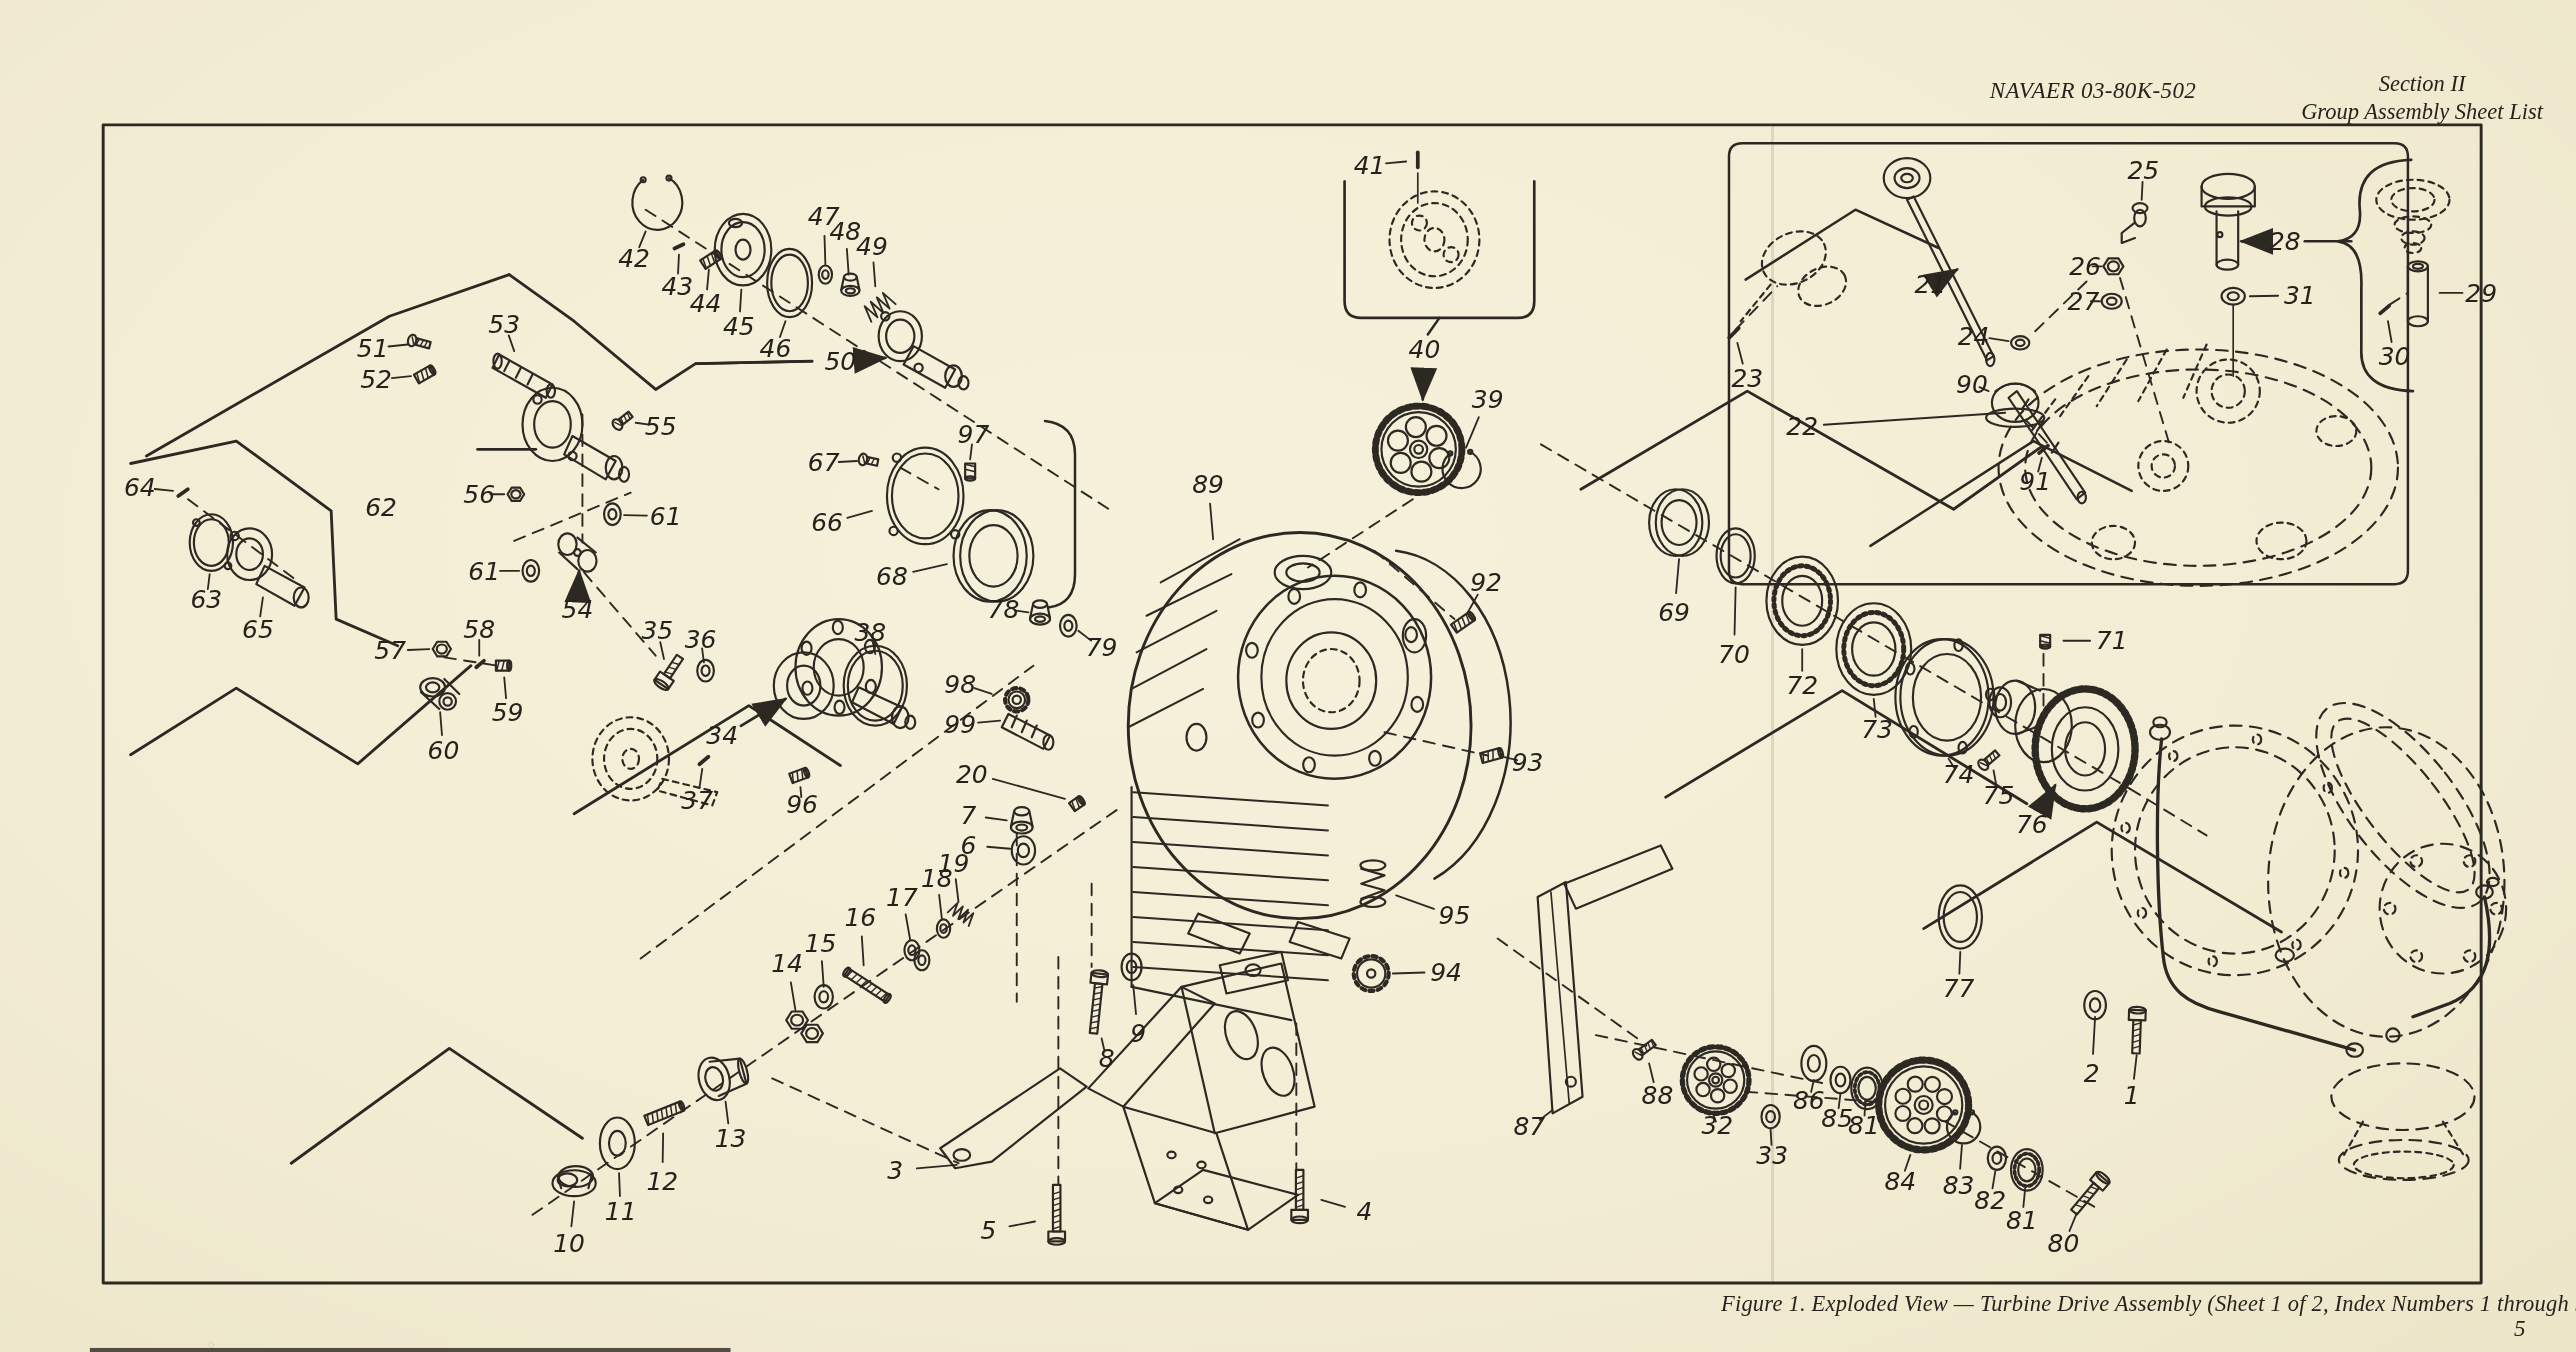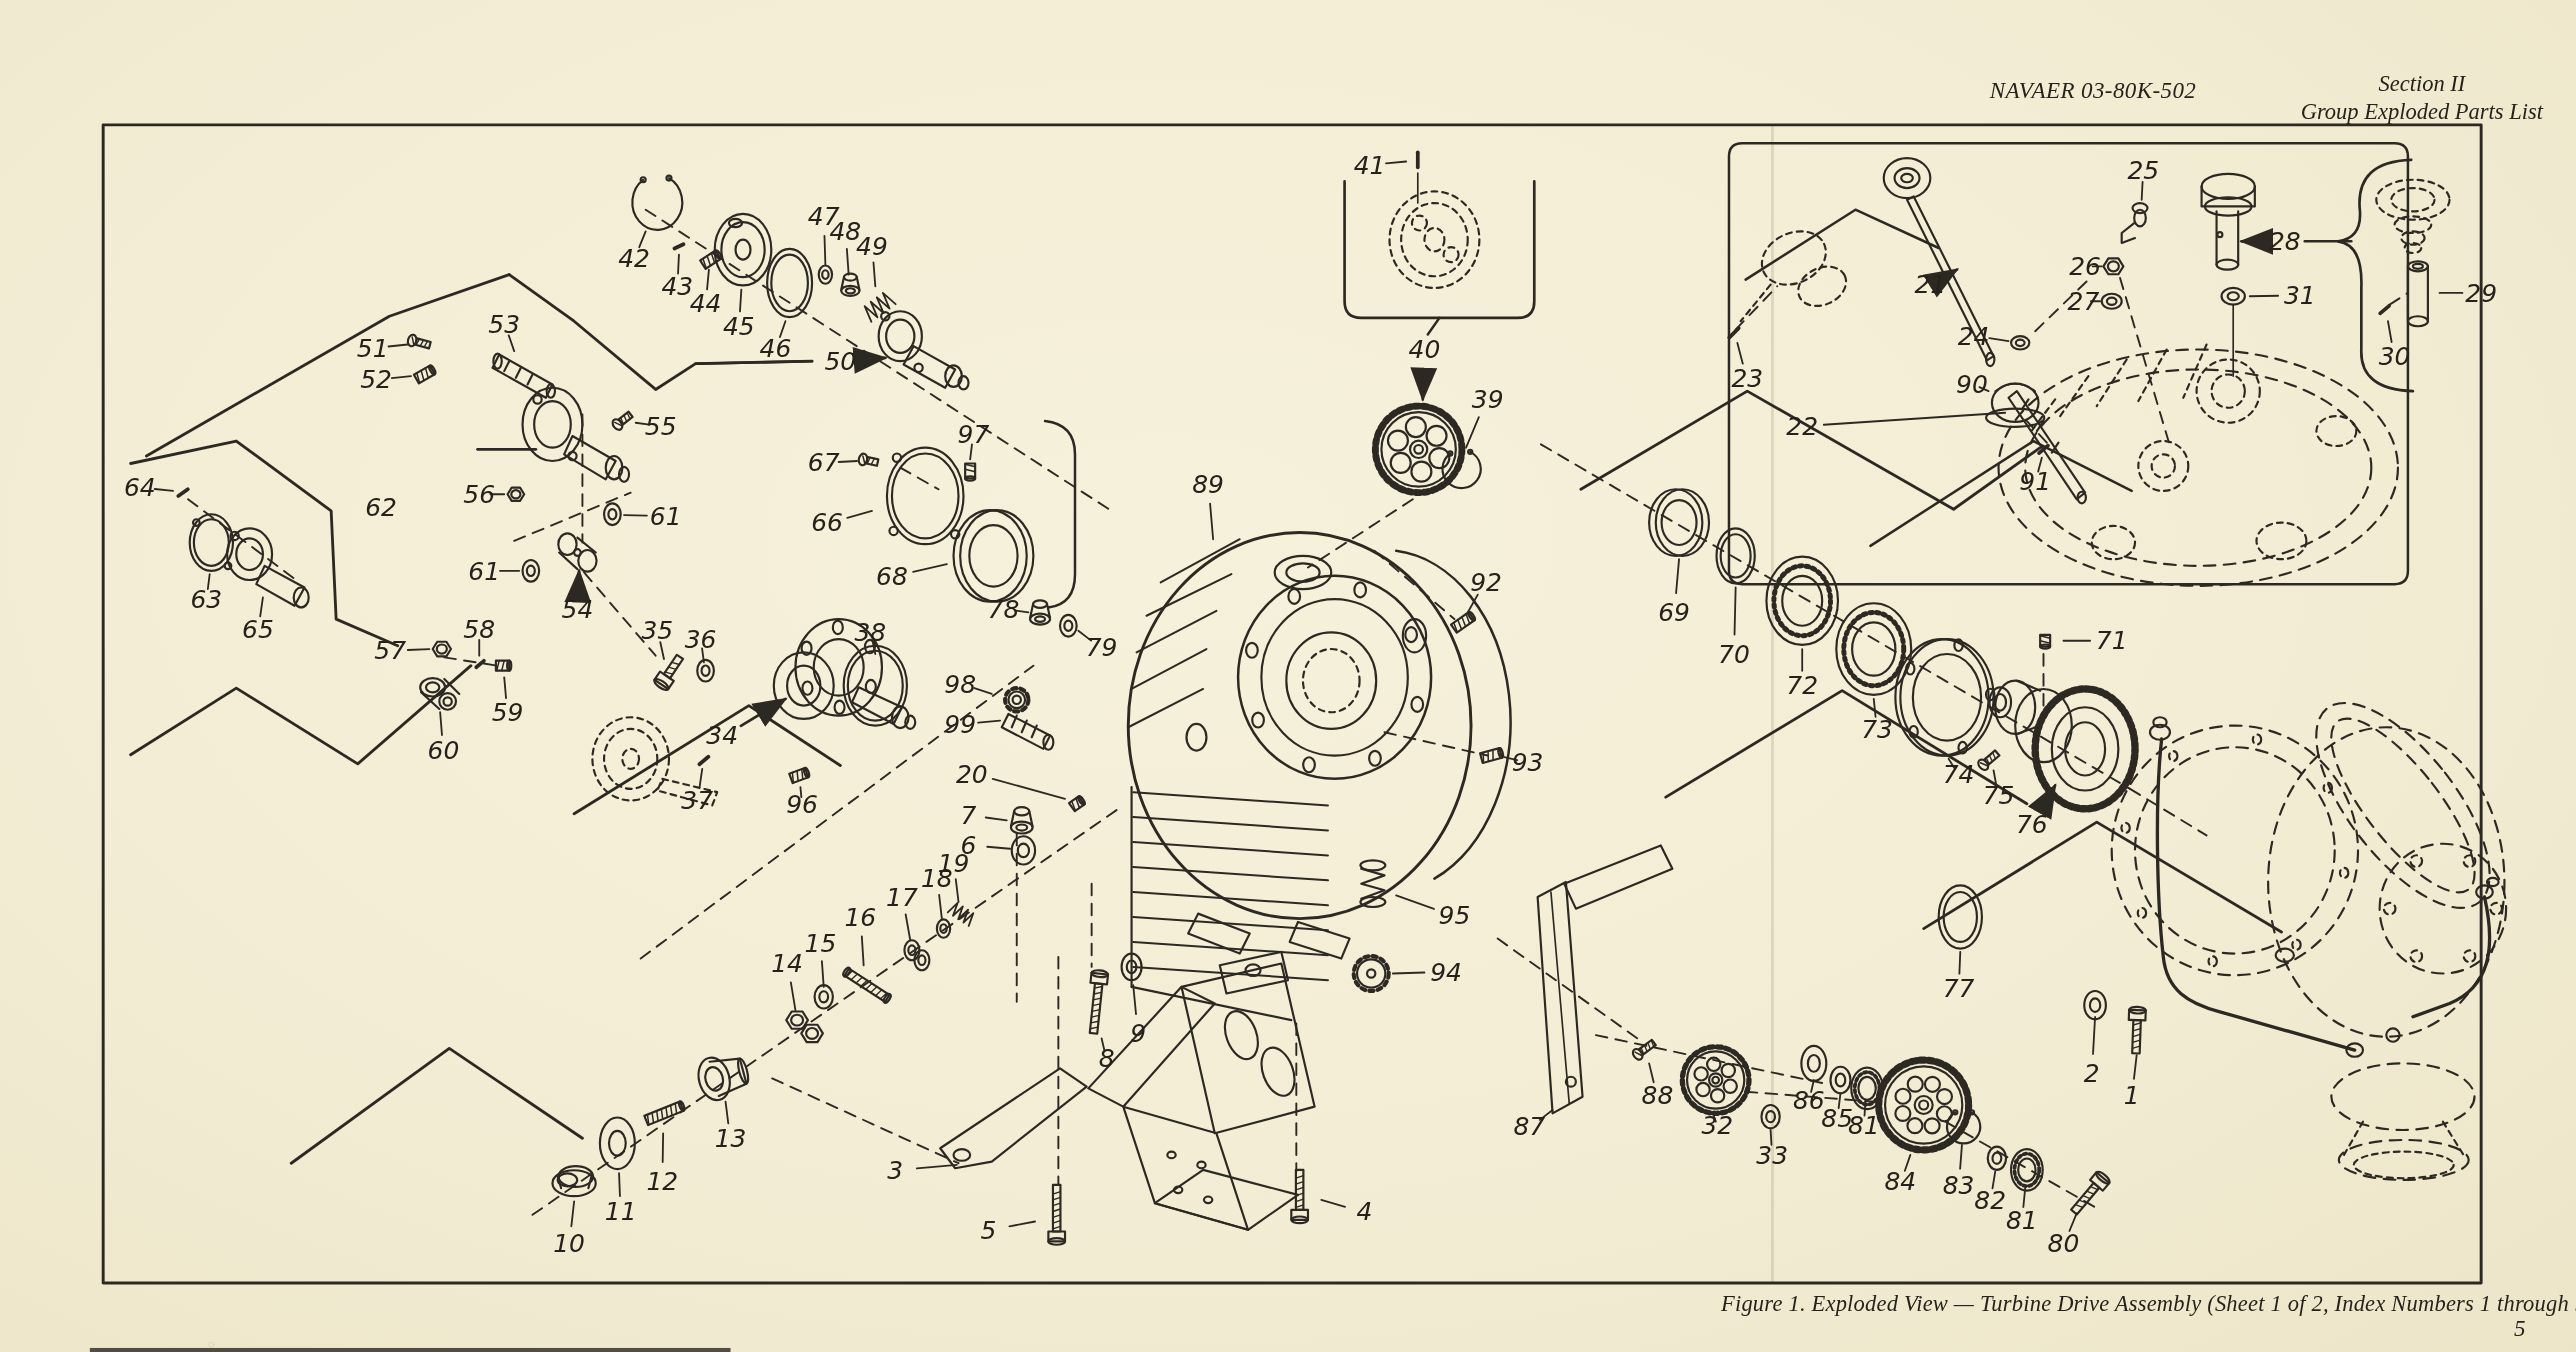--- a/index.html
+++ b/index.html
@@ -22,21 +22,21 @@
     text-anchor:middle;}
 </style>
 </head>
 <body>
 
 <div class="page">
   <div class="crease"></div>
   <div class="hdr-doc">NAVAER 03-80K-502</div>
   <div class="hdr-sec">
     <div>Section II</div>
-    <div>Group Exploded Parts List</div>
+    <div>Group Assembly Sheet List</div>
   </div>
   <svg id="art" width="2576" height="1353" viewBox="0 0 3096 1626">
     <defs>
       <marker id="ah" viewBox="0 0 14 12" refX="13" refY="6" markerWidth="13" markerHeight="11" orient="auto">
         <path d="M0,0.5 L14,6 L0,11.5 Z" fill="#2c2923"></path>
       </marker>
     </defs>
     <g id="gStatic">
         <path class="ln" stroke-width="3.5" d="M124,150 H2982 V1542 H124 Z"></path>
         <path class="ln" stroke-width="3" d="M2094,172 H2878 Q2894,172 2894,188 V686 Q2894,702 2878,702 H2094 Q2078,702 2078,686 V188 Q2078,172 2094,172 Z"></path>

